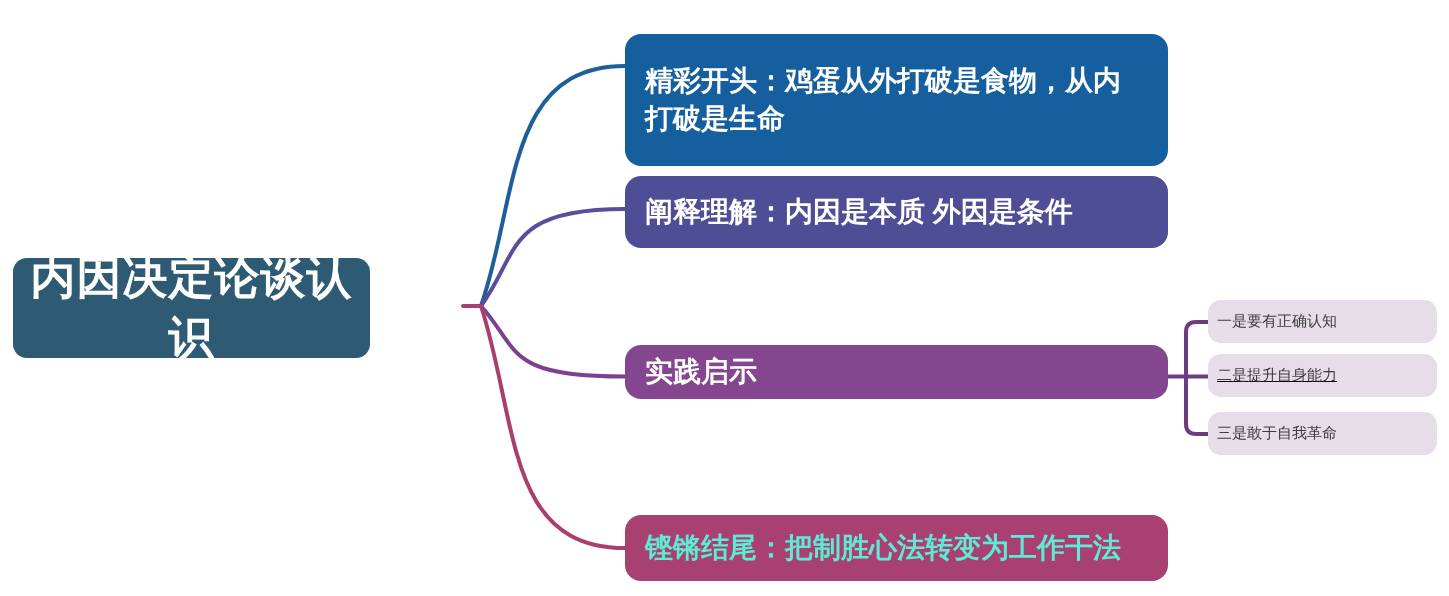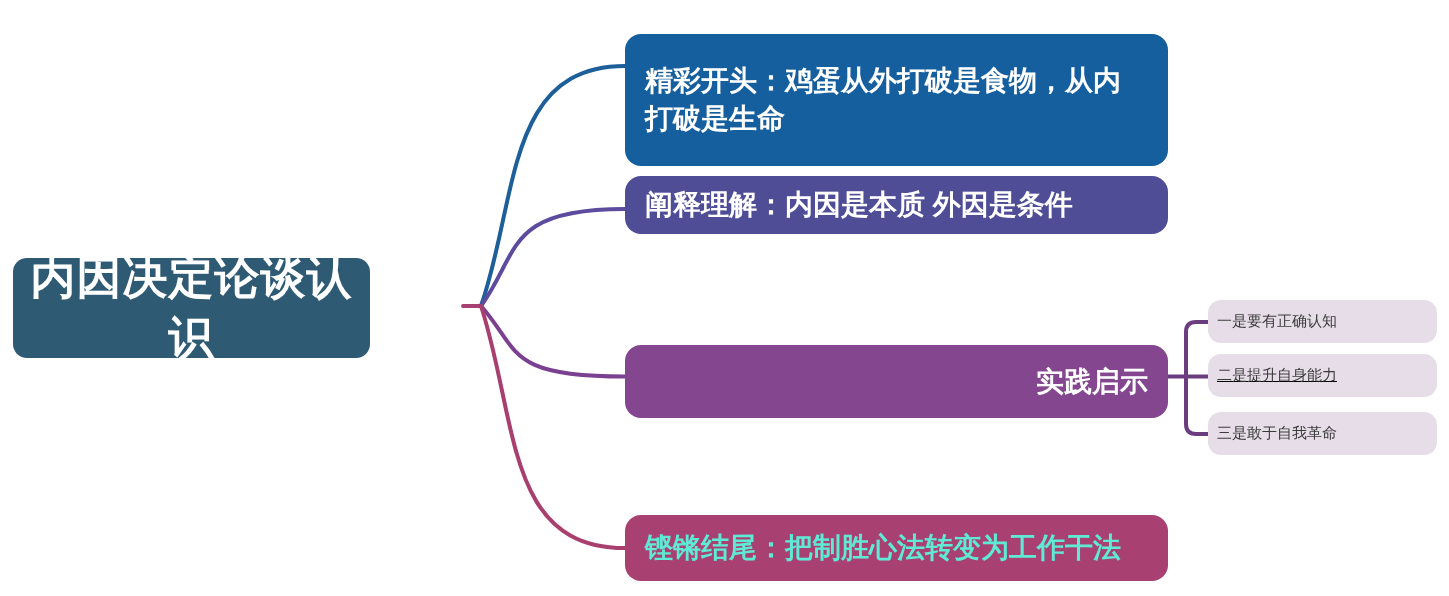--- a/index.html
+++ b/index.html
@@ -49,22 +49,22 @@
   .node-branch {
     left: 625px;
     width: 543px;
     border-radius: 16px;
     padding: 0 20px;
     font-size: 28px;
     font-weight: bold;
     line-height: 38px;
   }
   .node-branch-1 { top: 14px;  height: 132px; margin-top: 20px; }
-  .node-branch-2 { top: 176px; height: 58px; }
-  .node-branch-3 { top: 345px; height: 73px; text-align: right; }
+  .node-branch-2 { top: 176px; height: 72px; }
+  .node-branch-3 { top: 345px; height: 54px; }
   .node-branch-4 { top: 515px; height: 66px; }
   .node-child {
     left: 1208px;
     width: 229px;
     height: 43px;
     border-radius: 13px;
     padding: 0 8px 0 9px;
     font-size: 15px;
     font-weight: normal;
   }

